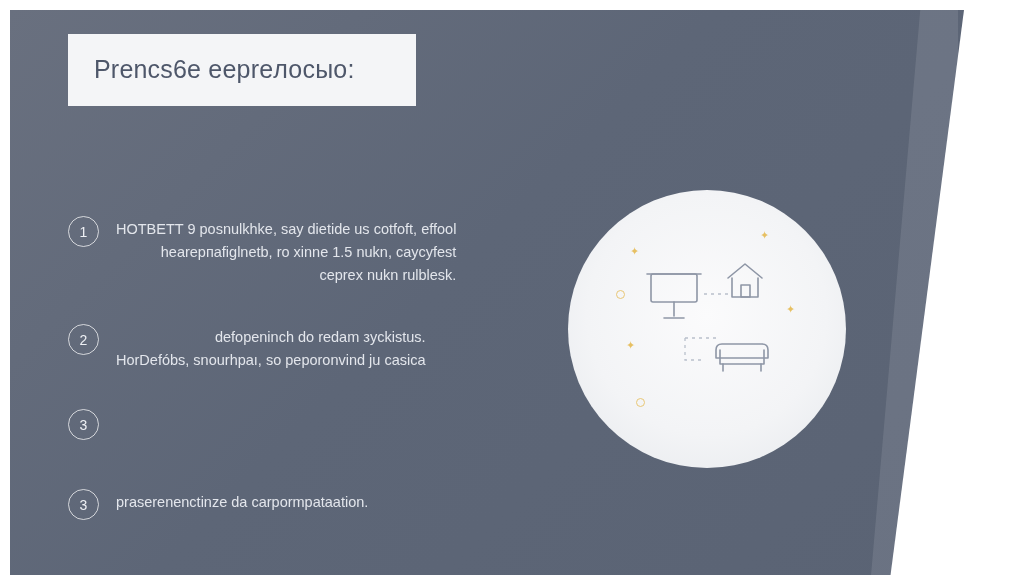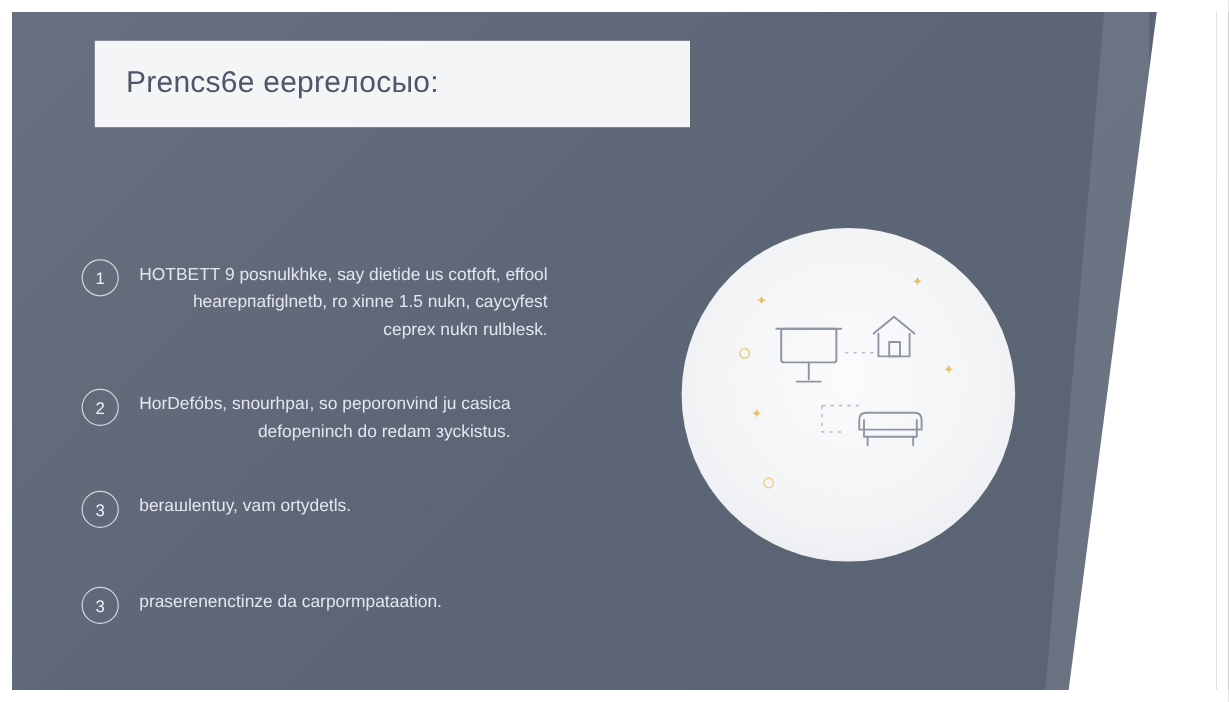--- a/index.html
+++ b/index.html
@@ -57,25 +57,24 @@
     height: 620px;
     background: rgba(255,255,255,0.10);
     clip-path: polygon(100% 0%, 100% 100%, 0% 100%, 60% 0%);
   }
 
   
   .title-block {
     position: absolute;
     left: 58px;
     top: 24px;
-    width: 496px;
+    width: 348px;
     background: #f4f5f7;
     padding: 18px 22px 20px 26px;
     box-sizing: border-box;
-    margin-left: 11px;
   }
   .title-line {
     color: #4e576a;
     font-size: 25px;
     line-height: 34px;
     letter-spacing: 0.2px;
     font-weight: 400;
     white-space: nowrap;
   }
 
@@ -172,29 +171,28 @@
         <div class="bullet-text">
           <span class="l">HOTBETT 9 posnulkhke, say dietide us cotfoft, effool</span>
           <span class="l">heareрпafiglnetb, ro xinne 1.5 nukn, cayсyfest</span>
           <span class="l">ceprex nukn rulblesk.</span>
         </div>
       </div>
 
       <div class="bullet">
         <div class="bullet-num">2</div>
         <div class="bullet-text">
+          <span class="l">defopeninch do redam зyckistus.</span>
           <span class="l">HorDefóbs, snourhpaı, so peporonvind ju casica</span>
-          <span class="l">defopeninch do redam зyckistus.</span>
         </div>
       </div>
 
       <div class="bullet">
         <div class="bullet-num">3</div>
         <div class="bullet-text">
-          <span class="l">beraшlentuy, vam ortydetls.</span>
         </div>
       </div>
 
       <div class="bullet">
         <div class="bullet-num">3</div>
         <div class="bullet-text">
           <span class="l">praserenenctinze da carpormpataation.</span>
         </div>
       </div>
 

